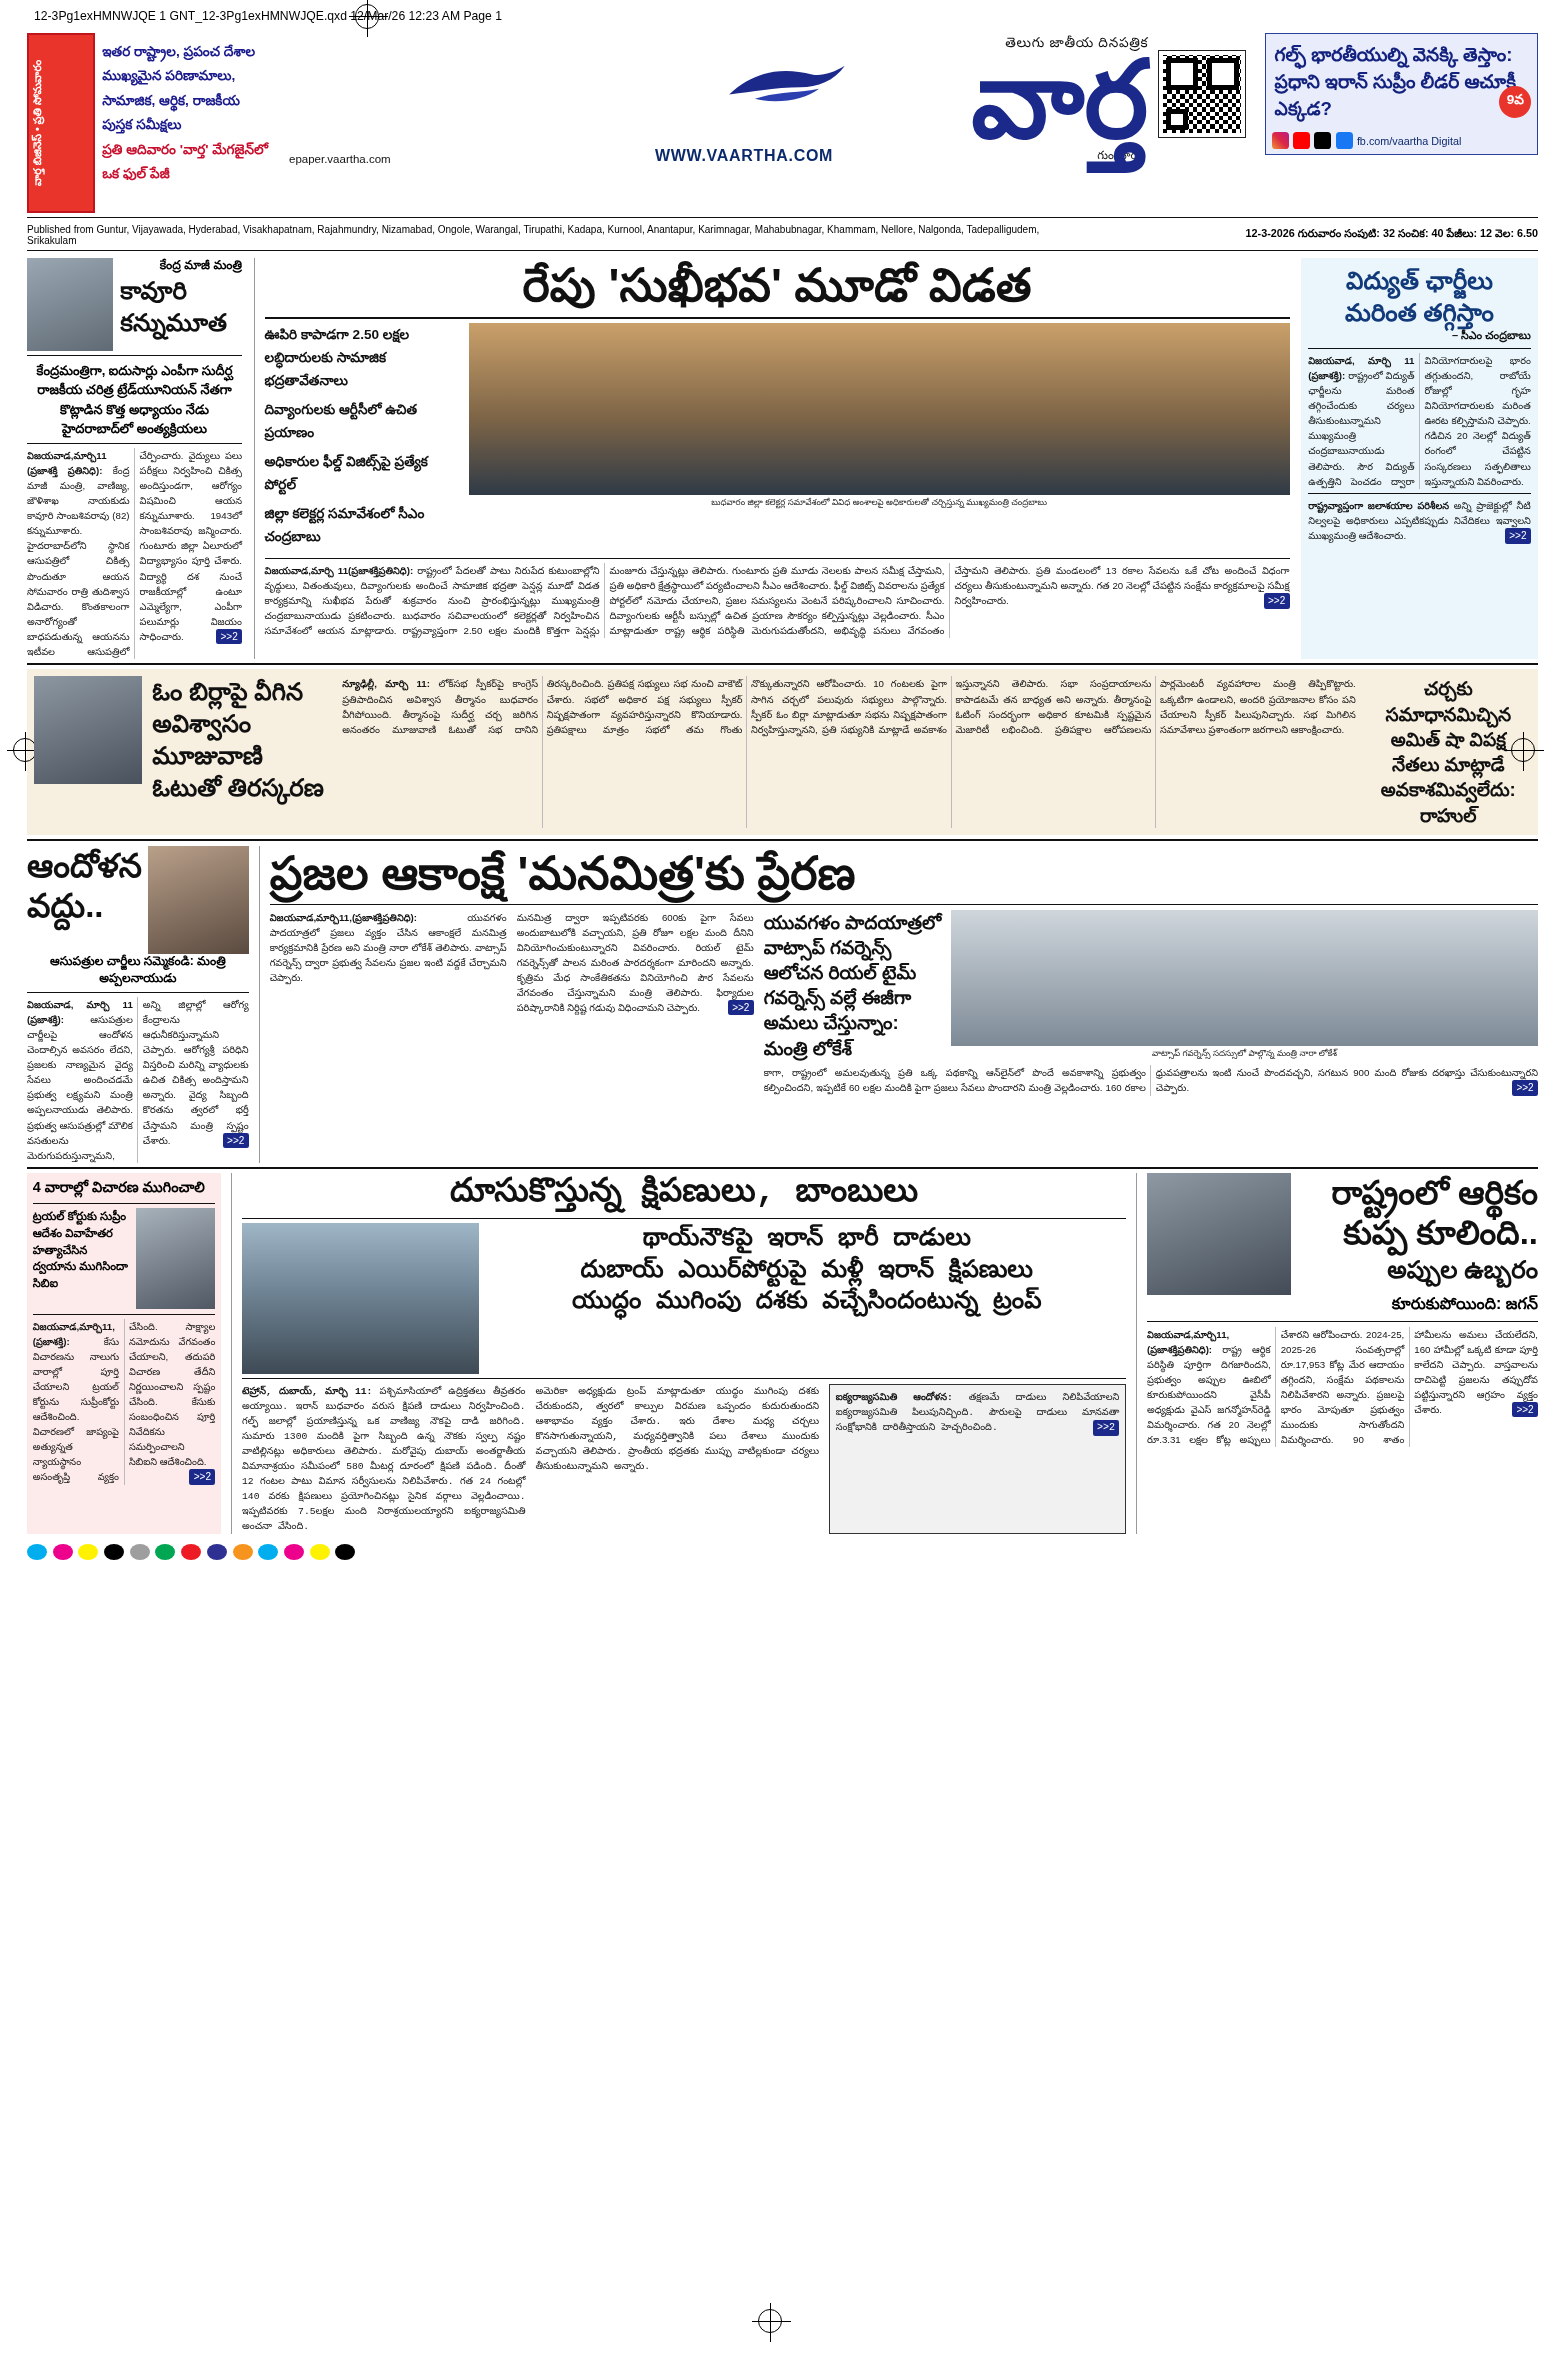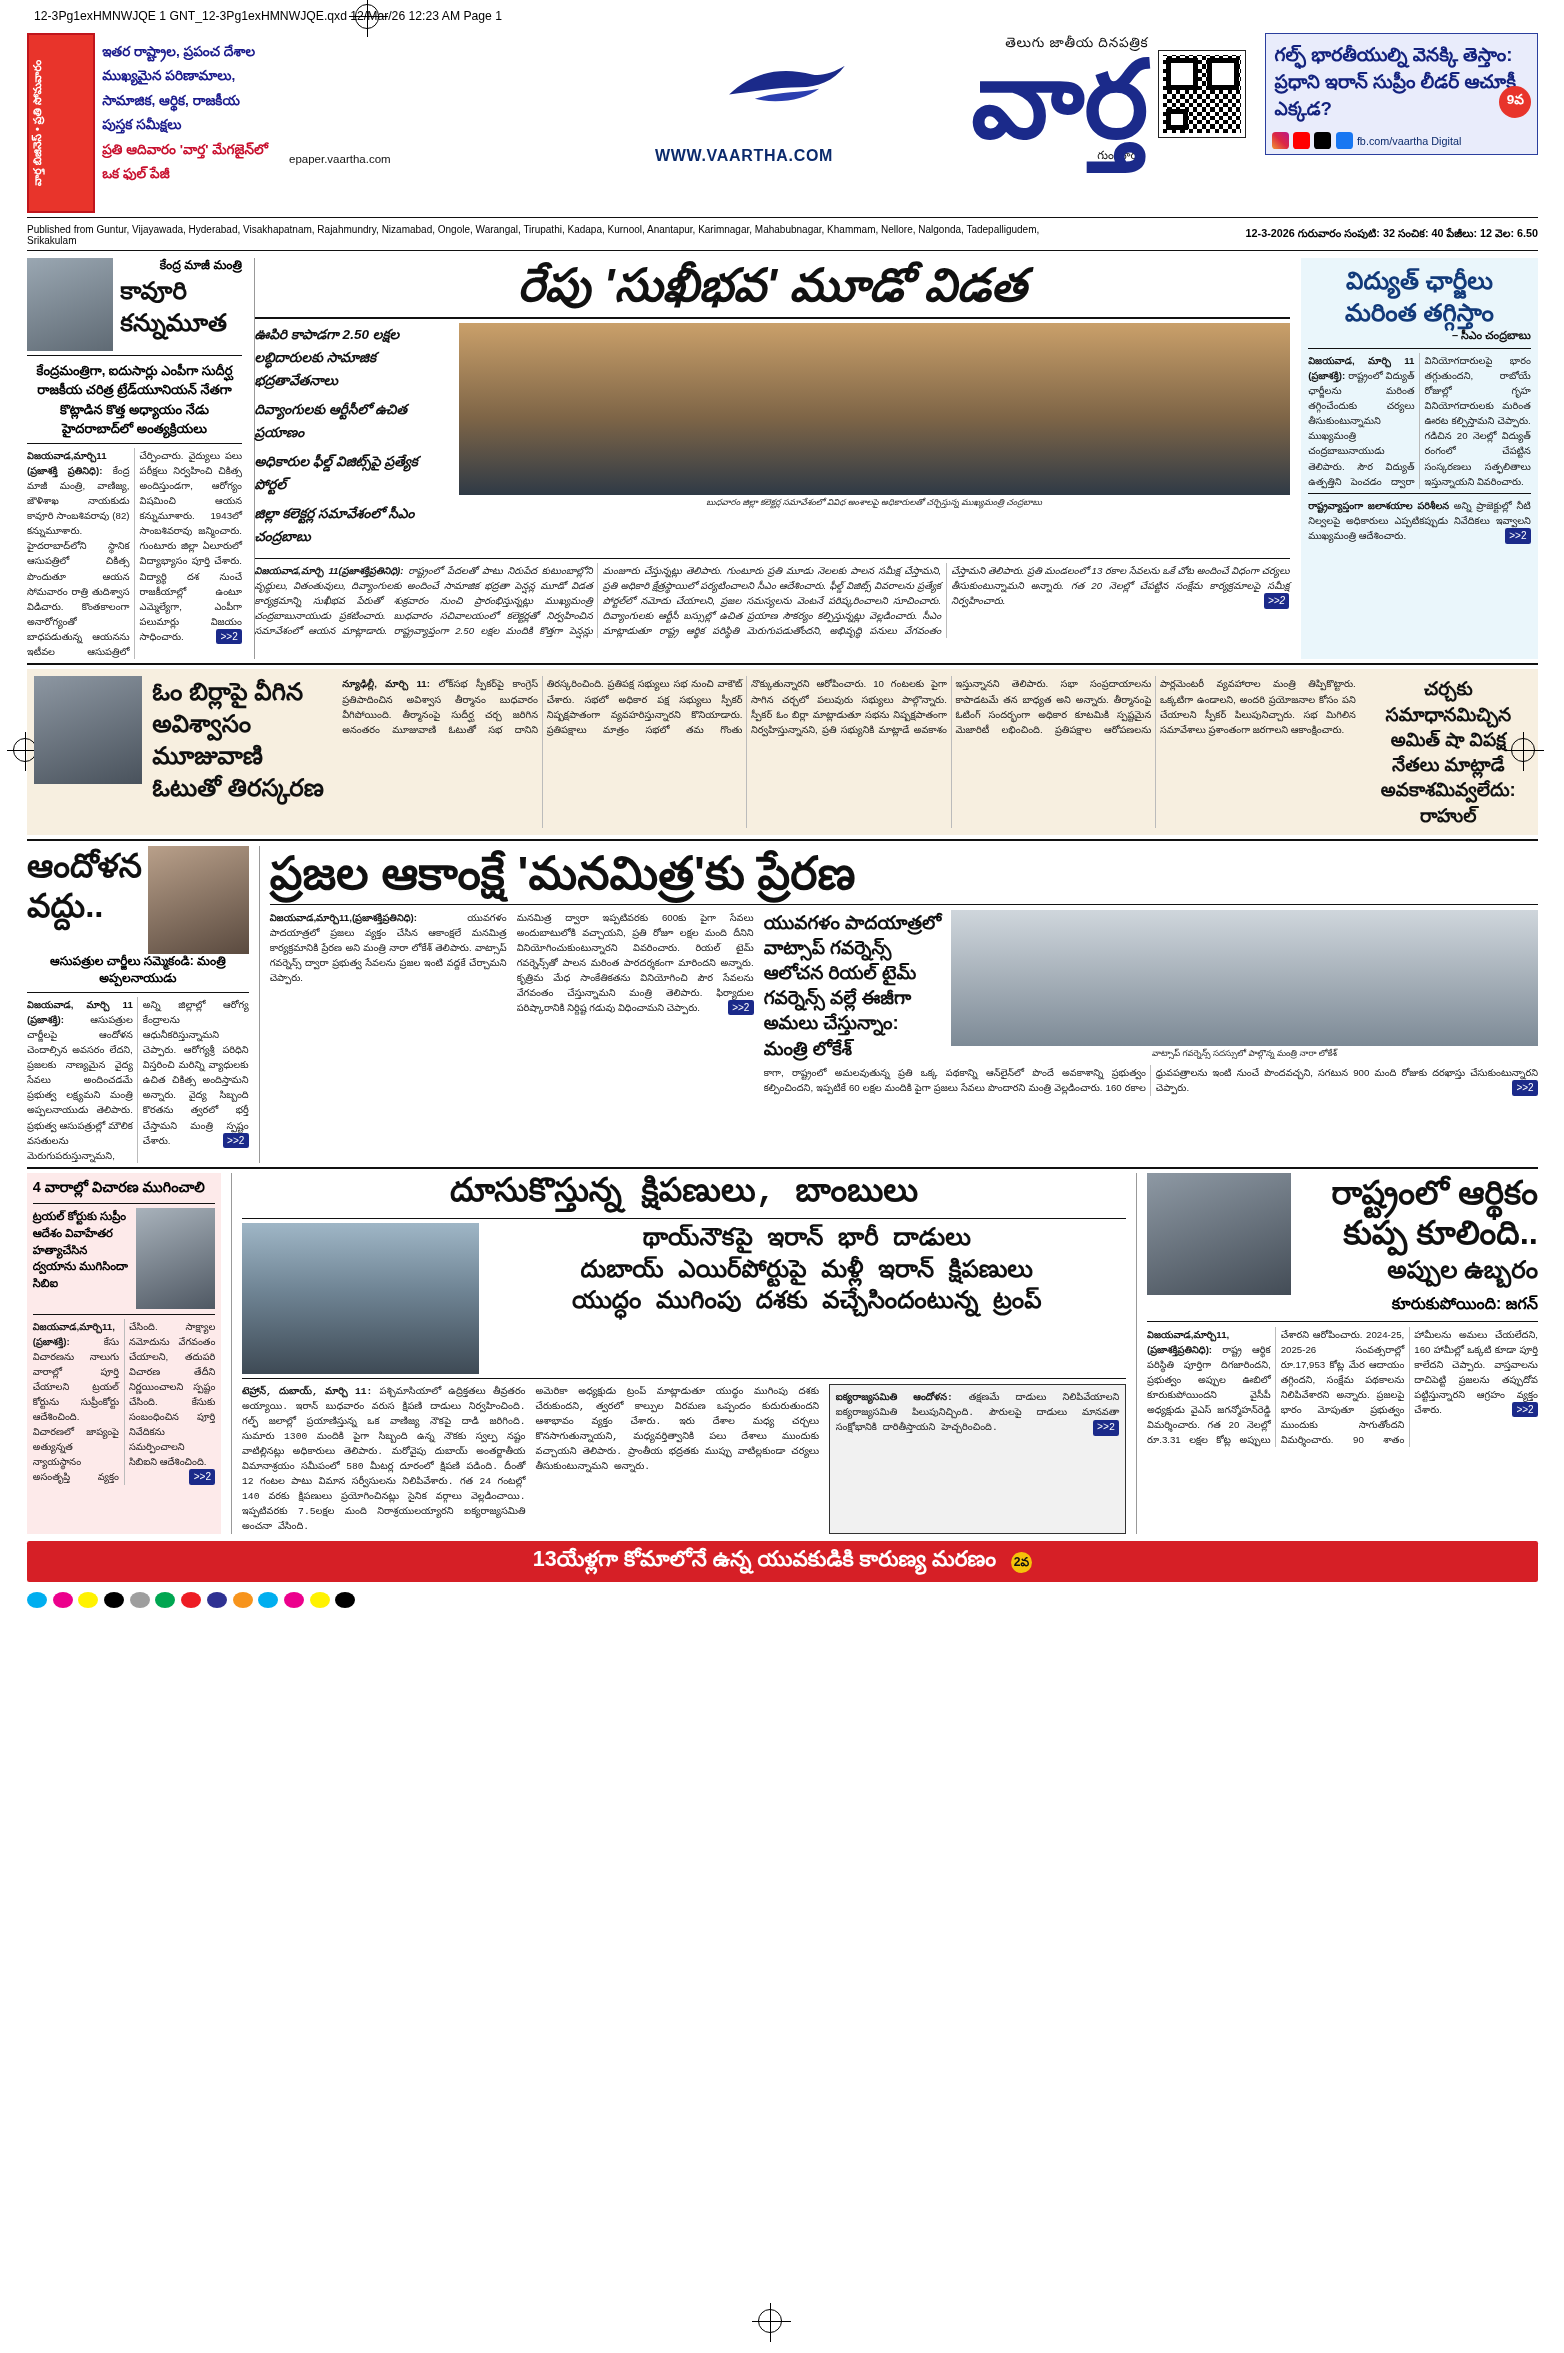--- a/index.html
+++ b/index.html
@@ -266,21 +266,21 @@
         <div class="hr-thin"></div>
         <div style="font-size:13px;line-height:1.5;text-align:center;font-weight:600;">కేంద్రమంత్రిగా, ఐదుసార్లు ఎంపీగా సుదీర్ఘ రాజకీయ చరిత్ర ట్రేడ్‌యూనియన్ నేతగా కొట్లాడిన కొత్త అధ్యాయం నేడు హైదరాబాద్‌లో అంత్యక్రియలు</div>
         <div class="hr-thin"></div>
         <div class="body-txt twocol">
           <span class="dateline">విజయవాడ,మార్చి11 (ప్రజాశక్తి ప్రతినిధి):</span>
           <span>కేంద్ర మాజీ మంత్రి, వాణిజ్య, జౌళిశాఖ నాయకుడు కావూరి సాంబశివరావు (82) కన్నుమూశారు. హైదరాబాద్‌లోని స్థానిక ఆసుపత్రిలో చికిత్స పొందుతూ ఆయన సోమవారం రాత్రి తుదిశ్వాస విడిచారు. కొంతకాలంగా అనారోగ్యంతో బాధపడుతున్న ఆయనను ఇటీవల ఆసుపత్రిలో చేర్పించారు. వైద్యులు పలు పరీక్షలు నిర్వహించి చికిత్స అందిస్తుండగా, ఆరోగ్యం విషమించి ఆయన కన్నుమూశారు. 1943లో సాంబశివరావు జన్మించారు. గుంటూరు జిల్లా ఏలూరులో విద్యాభ్యాసం పూర్తి చేశారు. విద్యార్థి దశ నుంచే రాజకీయాల్లో ఉంటూ ఎమ్మెల్యేగా, ఎంపీగా పలుమార్లు విజయం సాధించారు.</span>
           <span class="more">&gt;&gt;2</span>
         </div>
       </div>
 
-      <div class="lead-mid rule-v" style="padding-left:0;font-style:italic;">
+      <div class="lead-mid rule-v" style="padding-left:10px;">
         <div class="hd-xl">రేపు 'సుఖీభవ' మూడో విడత</div>
         <div class="hr-thick"></div>
         <div style="display:flex;gap:10px;">
           <div style="flex:0 0 194px;" class="bullets">
             <div>ఊపిరి కాపాడగా 2.50 లక్షల లబ్ధిదారులకు సామాజిక భద్రతావేతనాలు</div>
             <div>దివ్యాంగులకు ఆర్టీసీలో ఉచిత ప్రయాణం</div>
             <div>అధికారుల ఫీల్డ్ విజిట్స్‌పై ప్రత్యేక పోర్టల్</div>
             <div>జిల్లా కలెక్టర్ల సమావేశంలో సీఎం చంద్రబాబు</div>
           </div>
           <div style="flex:1 1 auto;">
@@ -455,24 +455,20 @@
           <div class="hr-thin"></div>
           <div class="body-txt threecol">
             <span class="dateline">విజయవాడ,మార్చి11,(ప్రజాశక్తిప్రతినిధి):</span>
             <span>రాష్ట్ర ఆర్థిక పరిస్థితి పూర్తిగా దిగజారిందని, ప్రభుత్వం అప్పుల ఊబిలో కూరుకుపోయిందని వైసీపీ అధ్యక్షుడు వైఎస్ జగన్మోహన్‌రెడ్డి విమర్శించారు. గత 20 నెలల్లో రూ.3.31 లక్షల కోట్ల అప్పులు చేశారని ఆరోపించారు. 2024-25, 2025-26 సంవత్సరాల్లో రూ.17,953 కోట్ల మేర ఆదాయం తగ్గిందని, సంక్షేమ పథకాలను నిలిపివేశారని అన్నారు. ప్రజలపై భారం మోపుతూ ప్రభుత్వం ముందుకు సాగుతోందని విమర్శించారు. 90 శాతం హామీలను అమలు చేయలేదని, 160 హామీల్లో ఒక్కటి కూడా పూర్తి కాలేదని చెప్పారు. వాస్తవాలను దాచిపెట్టి ప్రజలను తప్పుదోవ పట్టిస్తున్నారని ఆగ్రహం వ్యక్తం చేశారు.</span>
             <span class="more">&gt;&gt;2</span>
           </div>
         </div>
       </div>
     </div>
 
-    <div class="strip-red">
-      <span>13యేళ్లగా కోమాలోనే ఉన్న యువకుడికి కారుణ్య మరణం</span>
-      <span class="circ">2వ</span>
-    </div>
 
     <div class="colorbar">
       <i style="background:#00aeef"></i>
       <i style="background:#ec008c"></i>
       <i style="background:#fff200"></i>
       <i style="background:#000"></i>
       <i style="background:#9e9e9e"></i>
       <i style="background:#00a651"></i>
       <i style="background:#ed1c24"></i>
       <i style="background:#2e3192"></i>

